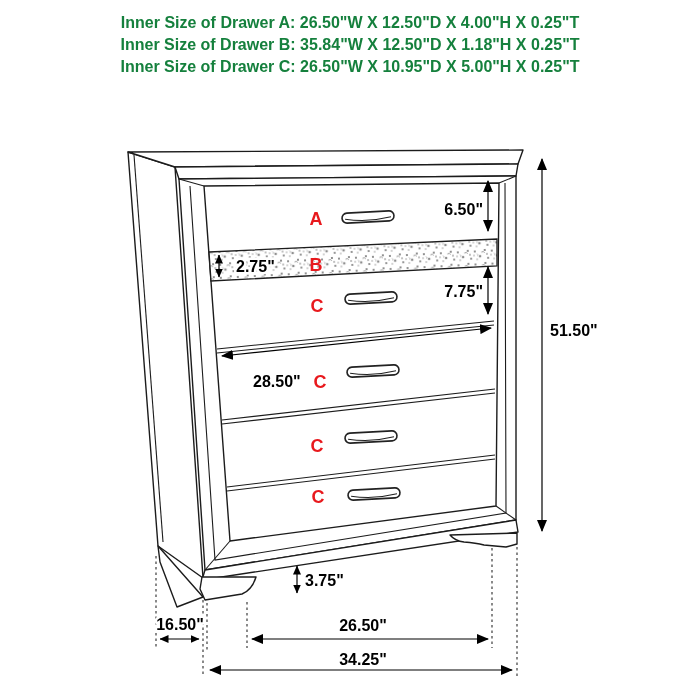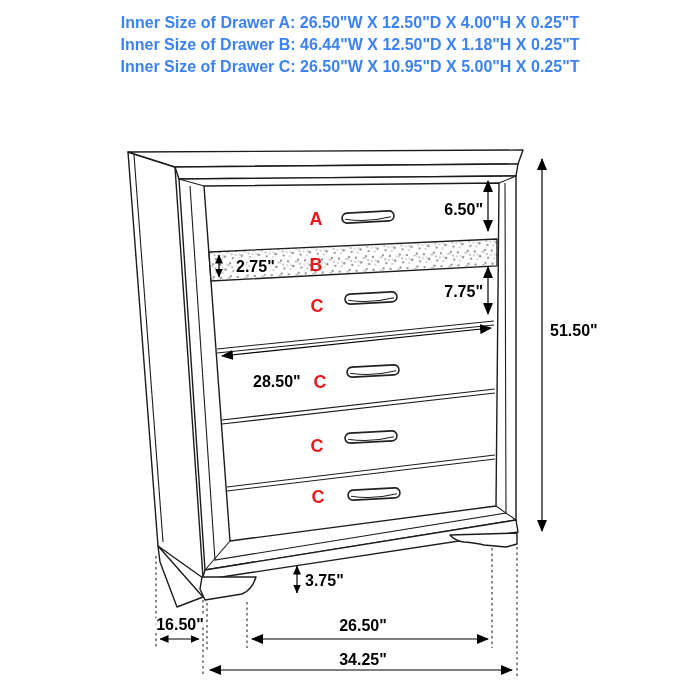--- a/index.html
+++ b/index.html
@@ -2,40 +2,40 @@
 <html><head>
 <meta charset="utf-8">
 <style>
   html,body{margin:0;padding:0;background:#ffffff;}
   .stage{
     position:relative;width:700px;height:700px;background:#fff;overflow:hidden;
     font-family:"Liberation Sans","DejaVu Sans",sans-serif;
   }
   .size-note{
     position:absolute;top:12px;left:0;right:0;text-align:center;
-    font-weight:bold;font-size:16px;line-height:22px;color:#3b82f6;
+    font-weight:bold;font-size:16px;line-height:22px;color:#15803d;
   }
   .size-note div{white-space:nowrap;}
   svg.diagram{position:absolute;left:0;top:0;}
   .outline{stroke:#1c1c1c;stroke-width:1.4;fill:#ffffff;stroke-linejoin:round;stroke-linecap:round;}
   .thin{stroke:#1c1c1c;stroke-width:1.1;fill:none;}
   .dimline{stroke:#000;stroke-width:1.2;fill:none;}
   .dotted{stroke:#2a2a2a;stroke-width:1.1;fill:none;stroke-dasharray:2.5 3;}
   .dimtext{font:bold 16px "Liberation Sans","DejaVu Sans",sans-serif;fill:#000;}
   .halo{paint-order:stroke;stroke:#fff;stroke-width:5px;stroke-linejoin:round;}
   .redletter{font:bold 18px "Liberation Sans","DejaVu Sans",sans-serif;fill:#e8191d;text-anchor:middle;}
 </style>
 </head>
 <body>
 
 <div class="stage">
 
   <div class="size-note">
     <div>Inner Size of Drawer A: 26.50"W X 12.50"D X 4.00"H X 0.25"T</div>
-    <div>Inner Size of Drawer B: 46.44"W X 12.50"D X 1.18"H X 0.25"T</div>
+    <div>Inner Size of Drawer B: 35.84"W X 12.50"D X 1.18"H X 0.25"T</div>
     <div>Inner Size of Drawer C: 26.50"W X 10.95"D X 5.00"H X 0.25"T</div>
   </div>
 
   <svg class="diagram" width="700" height="700" viewBox="0 0 700 700">
     <defs>
       <marker id="arr" viewBox="0 0 12 10" refX="11" refY="5" markerWidth="12" markerHeight="10" orient="auto-start-reverse" markerUnits="userSpaceOnUse">
         <path d="M0 0 L12 5 L0 10 Z" fill="#000"></path>
       </marker>
       <marker id="arrS" viewBox="0 0 9 8" refX="8.5" refY="4" markerWidth="9" markerHeight="8" orient="auto-start-reverse" markerUnits="userSpaceOnUse">
         <path d="M0 0 L9 4 L0 8 Z" fill="#000"></path>

